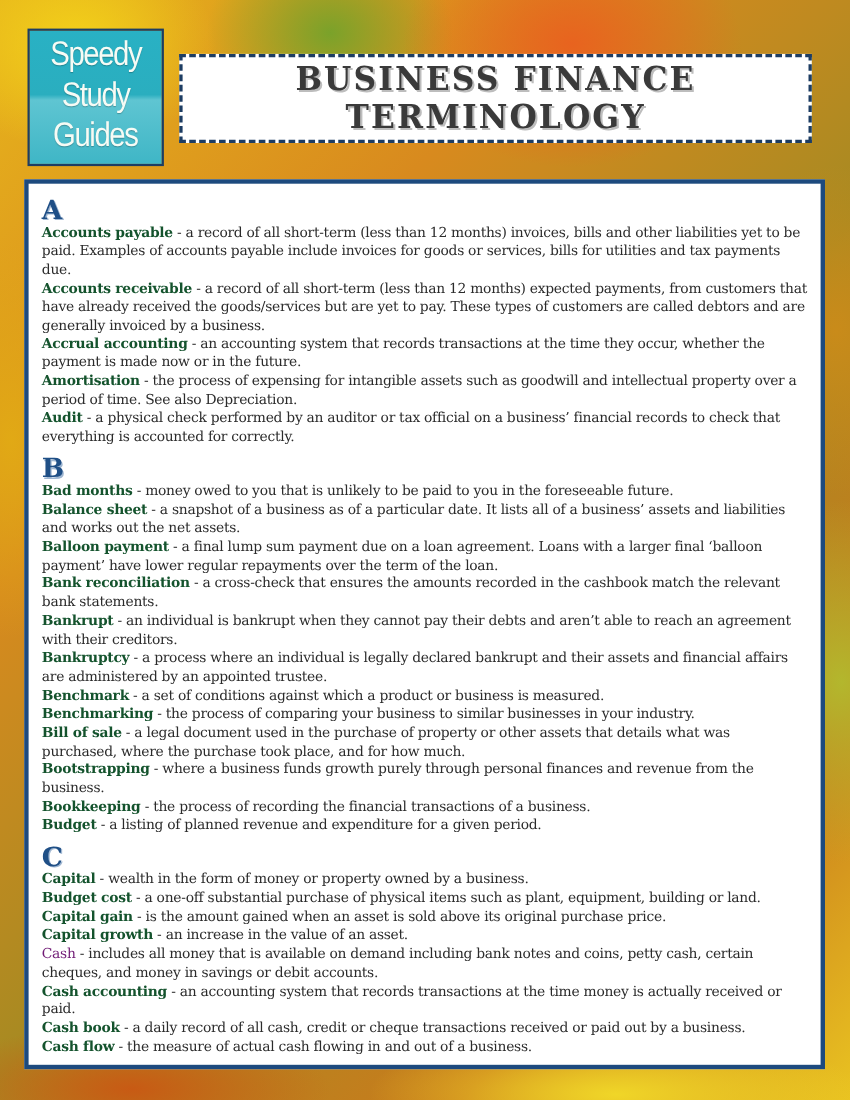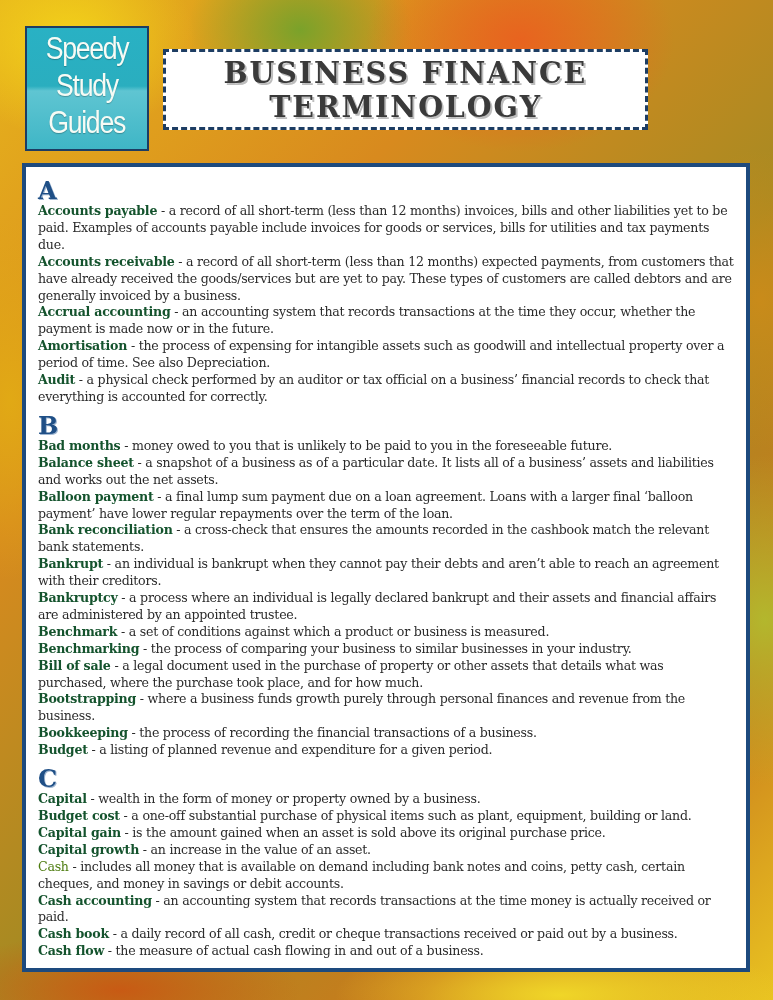--- a/index.html
+++ b/index.html
@@ -26,21 +26,21 @@
       padding-top: 2px;
     }
     .logo span {
       display: block; color: #f6fbf5; font-family: "Liberation Sans Narrow", "Liberation Sans", sans-serif;
       font-size: 31px; line-height: 37px; letter-spacing: -1.5px;
       transform: scaleX(0.86);
       text-shadow: 0 1px 1px rgba(0,0,0,0.25);
     }
 
     .title-box {
-      position: absolute; left: 163px; top: 49px; width: 485px; height: 81px;
+      position: absolute; left: 163px; top: 49px; width: 575px; height: 81px;
       box-sizing: border-box; background: #ffffff;
       border: 3px dashed #1d3d63;
       display: flex; flex-direction: column; justify-content: center; align-items: center;
     }
     .title-box .t {
       font-family: "DejaVu Serif", serif; font-weight: bold;
       font-size: 30px; line-height: 34px; color: #3a3a3a; letter-spacing: 2px;
       text-shadow: 2px 2px 0 #bdbdbd;
       transform: scaleX(0.95);
     }
@@ -56,21 +56,21 @@
       color: #1f4f86; font-size: 24px; line-height: 24px; height: 24px;
       margin: 0 0 0 0;
       text-shadow: 1px 1px 0 #9fb6d1;
     }
     .letter.gap { margin-top: 8px; }
     .entry {
       font-family: "DejaVu Serif", serif; font-size: 12.6px; line-height: 16.9px;
       color: #2b2b2b; letter-spacing: -0.25px;
     }
     .entry .term { font-weight: bold; color: #14532d; }
-    .entry .term.plain { font-weight: normal; color: #4d7c0f; }
+    .entry .term.plain { font-weight: normal; color: #701a75; }
   </style>
 </head>
 <body>
 
 <div class="logo">
   <span>Speedy</span>
   <span>Study</span>
   <span>Guides</span>
 </div>
 

